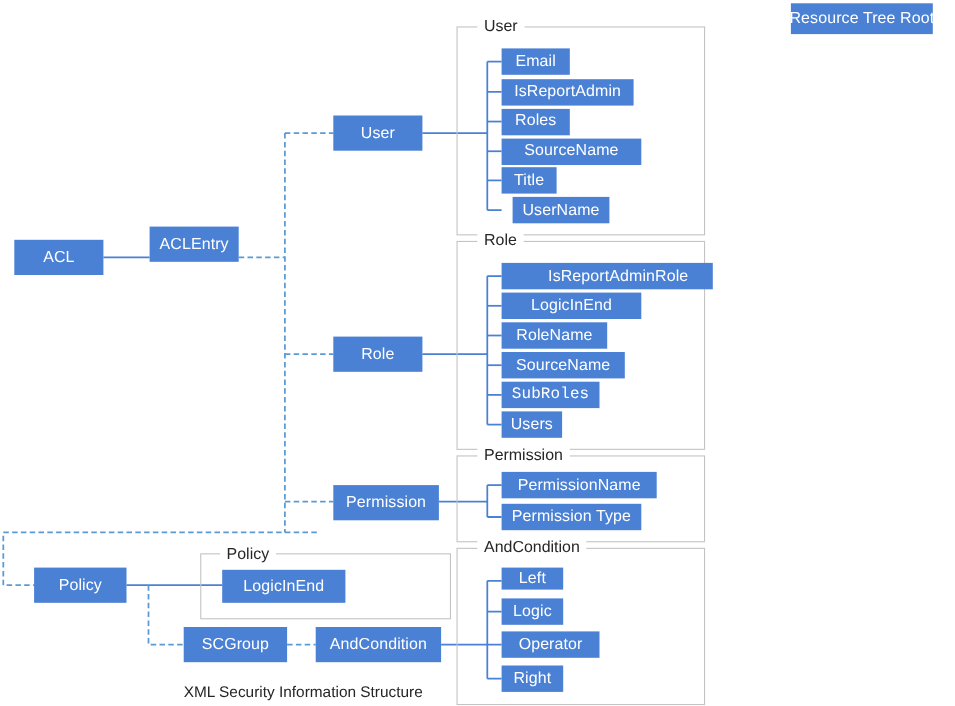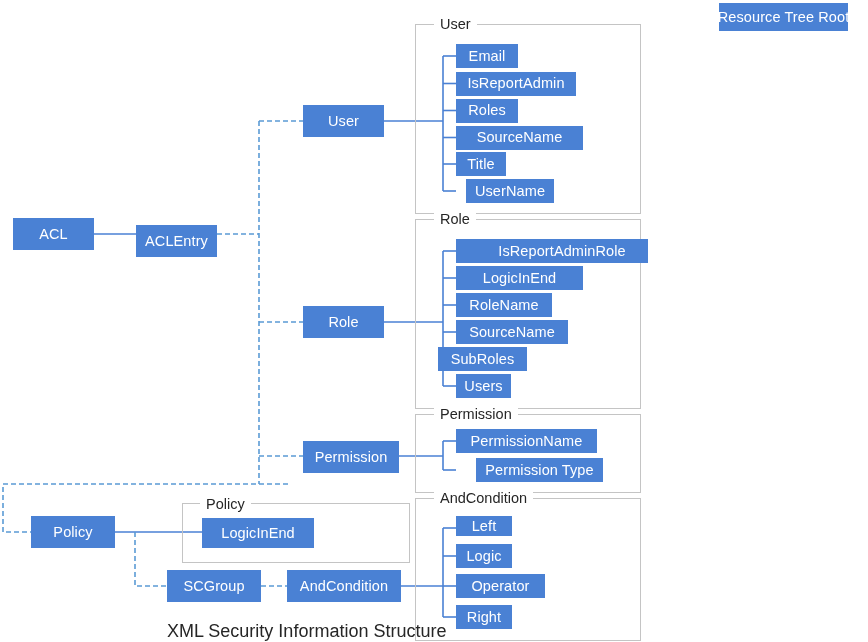--- a/index.html
+++ b/index.html
@@ -55,21 +55,21 @@
     color: #262626;
     font-size: 14.5px;
     line-height: 1;
     padding: 0 6px;
     white-space: nowrap;
     z-index: 2;
   }
   .caption {
     position: absolute;
     color: #262626;
-    font-size: 18px;
+    font-size: 14px;
     line-height: 1;
     white-space: nowrap;
     z-index: 3;
   }
 </style>
 </head>
 <body>
 
 <div id="canvas">
 
@@ -136,21 +136,21 @@
   <div class="grp-title" style="left:434px; top:407px;">Permission</div>
 
   <div class="grp" style="left:415px; top:498px; width:226px; height:143px;"></div>
   <div class="grp-title" style="left:434px; top:491px;">AndCondition</div>
 
   <div class="grp" style="left:182px; top:503px; width:228px; height:60px;"></div>
   <div class="grp-title" style="left:200px; top:497px;">Policy</div>
 
   <div class="node" style="left:13px; top:218px; width:81px; height:32px;">ACL</div>
 
-  <div class="node" style="left:136px; top:225px; width:81px; height:32px;text-align:center;">ACLEntry</div>
+  <div class="node" style="left:136px; top:206px; width:81px; height:32px;text-align:center;">ACLEntry</div>
 
   <div class="node" style="left:303px; top:105px; width:81px; height:32px;">User</div>
 
   <div class="node" style="left:303px; top:306px; width:81px; height:32px;">Role</div>
 
   <div class="node" style="left:303px; top:441px; width:96px; height:32px;">Permission</div>
 
   <div class="node" style="left:31px; top:516px; width:84px; height:32px;">Policy</div>
 
   <div class="node" style="left:167px; top:570px; width:94px; height:32px;">SCGroup</div>
@@ -161,25 +161,25 @@
   <div class="node" style="left:456px; top:71.5px; width:120px; height:24px;">IsReportAdmin</div>
   <div class="node" style="left:456px; top:98.5px; width:62px; height:24px;">Roles</div>
   <div class="node" style="left:456px; top:125.5px; width:127px; height:24px;">SourceName</div>
   <div class="node" style="left:456px; top:152px; width:50px; height:24px;">Title</div>
   <div class="node" style="left:466px; top:179px; width:88px; height:24px;">UserName</div>
 
   <div class="node" style="left:456px; top:239px; width:192px; height:24px;padding-left:20px;">IsReportAdminRole</div>
   <div class="node" style="left:456px; top:266px; width:127px; height:24px;">LogicInEnd</div>
   <div class="node" style="left:456px; top:293px; width:96px; height:24px;">RoleName</div>
   <div class="node" style="left:456px; top:320px; width:112px; height:24px;">SourceName</div>
-  <div class="node" style="left:438px; top:347px; width:89px; height:24px;">SubRoles</div>
+  <div class="node" style="left:456px; top:347px; width:89px; height:24px;font-family:Liberation Mono, monospace;">SubRoles</div>
   <div class="node" style="left:456px; top:374px; width:55px; height:24px;">Users</div>
 
   <div class="node" style="left:456px; top:429px; width:141px; height:24px;">PermissionName</div>
-  <div class="node" style="left:456px; top:458px; width:127px; height:24px;margin-left:20px;">Permission Type</div>
+  <div class="node" style="left:456px; top:458px; width:127px; height:24px;">Permission Type</div>
 
   <div class="node" style="left:456px; top:516px; width:56px; height:20px;">Left</div>
   <div class="node" style="left:456px; top:544px; width:56px; height:24px;">Logic</div>
   <div class="node" style="left:456px; top:574px; width:89px; height:24px;">Operator</div>
   <div class="node" style="left:456px; top:605px; width:56px; height:24px;">Right</div>
 
   <div class="node" style="left:202px; top:518px; width:112px; height:30px;">LogicInEnd</div>
 
   <div class="node" style="left:719px; top:3px; width:129px; height:28px;">Resource Tree Root</div>
 

